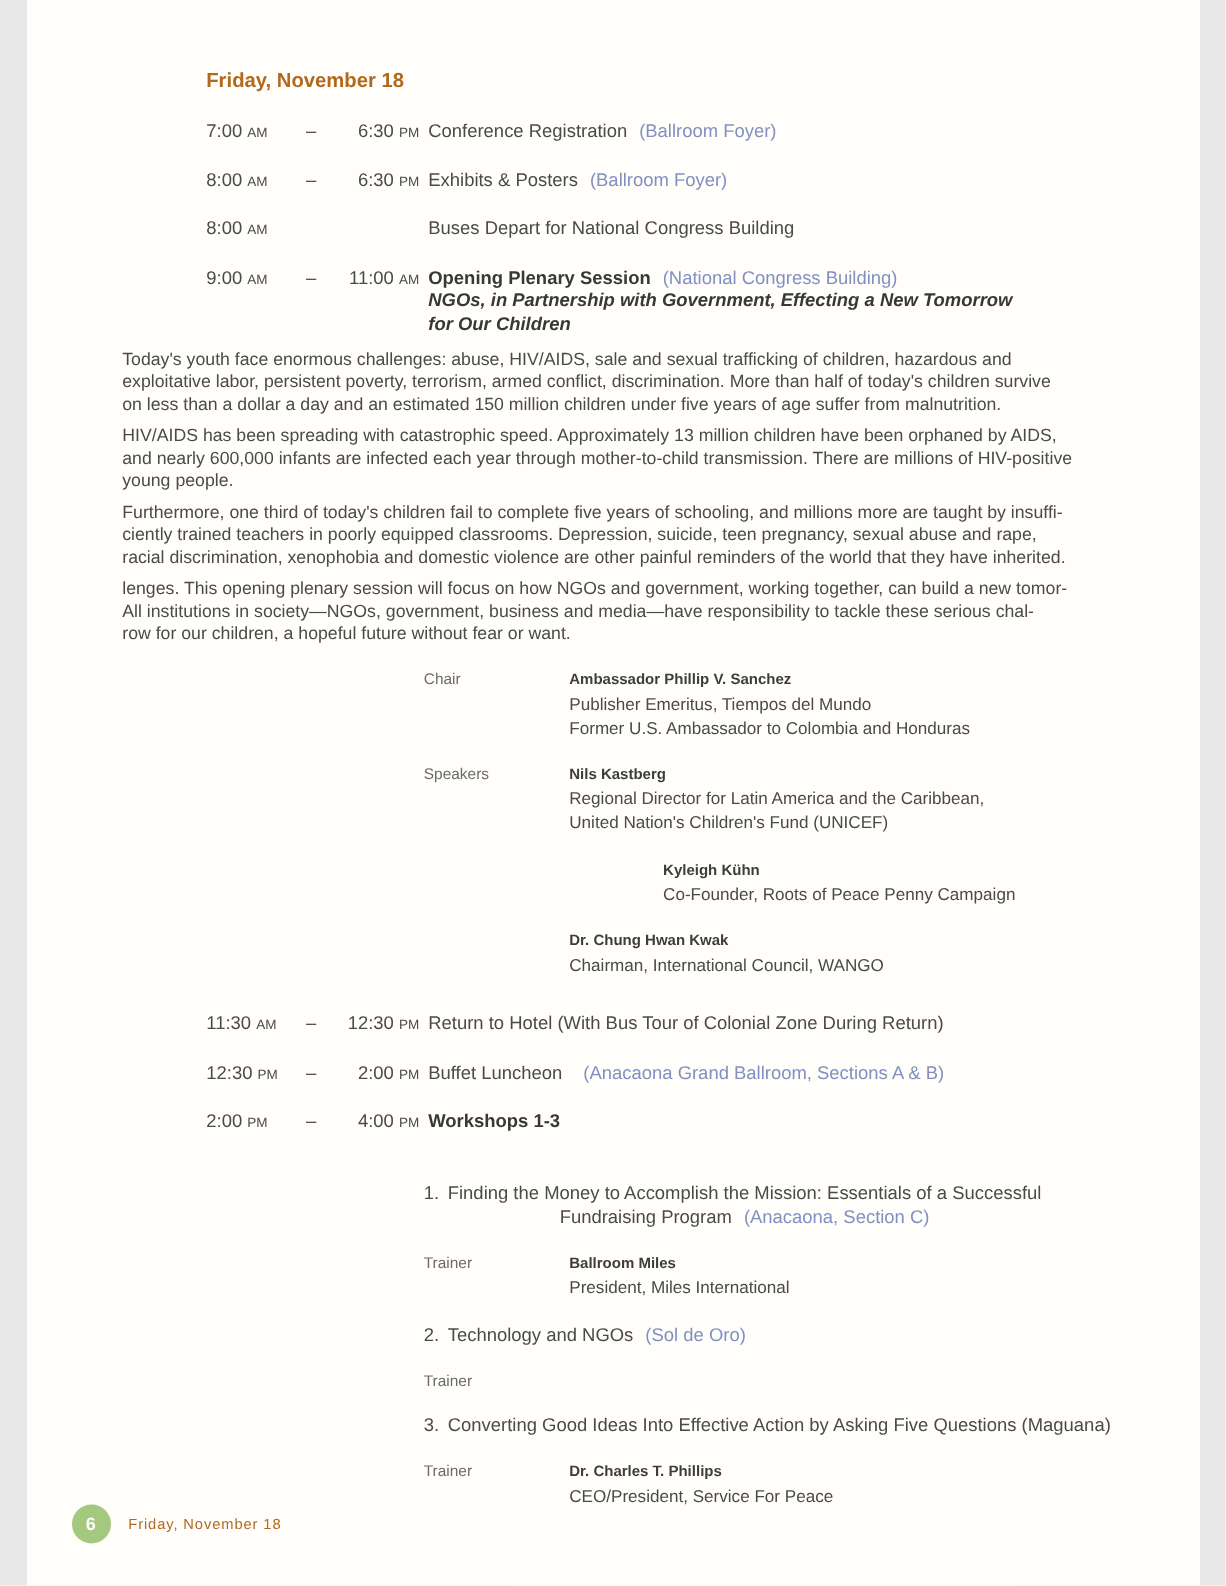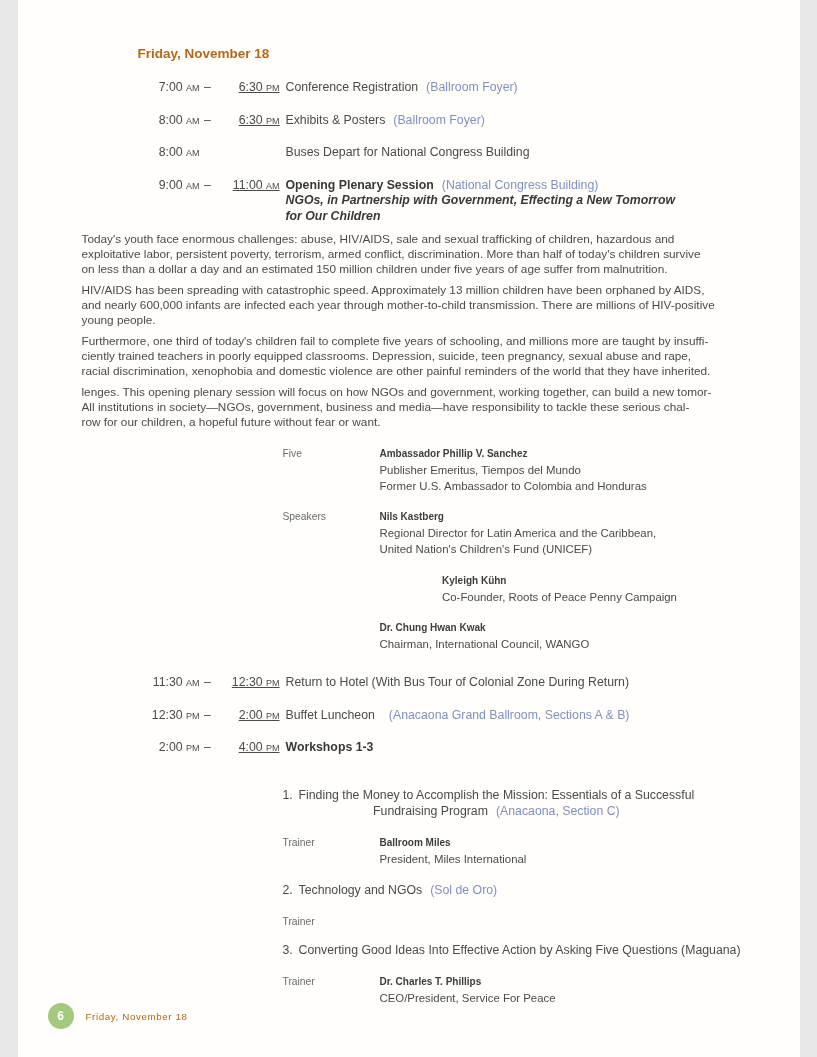--- a/index.html
+++ b/index.html
@@ -12,23 +12,23 @@
 
   .hdr {
     font-size:13.5px; font-weight:bold; color:#b1691e;
     margin-left:56px; margin-bottom:19px;
   }
 
   
   .row { display:flex; align-items:flex-start; margin-left:56px; margin-bottom:17px;
          font-size:12.3px; line-height:15.5px; }
   .time { display:flex; flex-shrink:0; font-variant:small-caps; color:#4a4a4a; }
-  .t1 { width:62px; text-align:right; white-space:nowrap; }
+  .t1 { width:62px; white-space:nowrap; }
   .dash { width:16px; text-align:center; }
-  .t2 { width:64px; text-align:right; white-space:nowrap;text-decoration:underline; }
+  .t2 { width:64px; text-align:right; white-space:nowrap; }
   .desc { margin-left:6px; }
   .evt-title { color:#4a4a4a; }
   .evt-title.bold { font-weight:bold; color:#383838; }
   .loc { color:#8090c0; margin-left:8px; }
   .subtitle-line { font-weight:bold; font-style:italic; color:#383838; line-height:15.5px; }
 
   
   .para { margin-bottom:6px; }
   .para-line { font-size:11.8px; line-height:15px; color:#4a4a4a; white-space:nowrap; }
 
@@ -132,21 +132,21 @@
     </div>
     <div class="para">
       <div class="para-line">lenges. This opening plenary session will focus on how NGOs and government, working together, can build a new tomor-</div>
       <div class="para-line">All institutions in society—NGOs, government, business and media—have responsibility to tackle these serious chal-</div>
       <div class="para-line">row for our children, a hopeful future without fear or want.</div>
     </div>
 
     <div class="spacer-md"></div>
 
     <div class="people-row">
-      <div class="people-label">Five</div>
+      <div class="people-label">Chair</div>
       <div>
         <div class="person-name">Ambassador Phillip V. Sanchez</div>
         <div class="person-line">Publisher Emeritus, Tiempos del Mundo</div>
         <div class="person-line">Former U.S. Ambassador to Colombia and Honduras</div>
       </div>
     </div>
 
     <div class="people-row">
       <div class="people-label">Speakers</div>
       <div>

